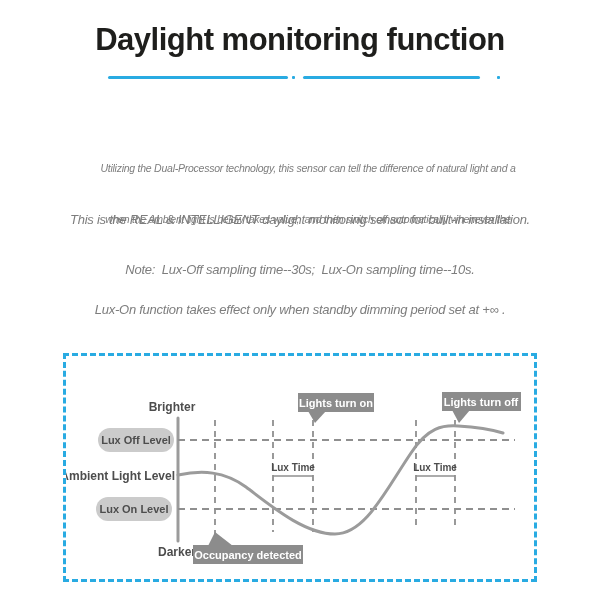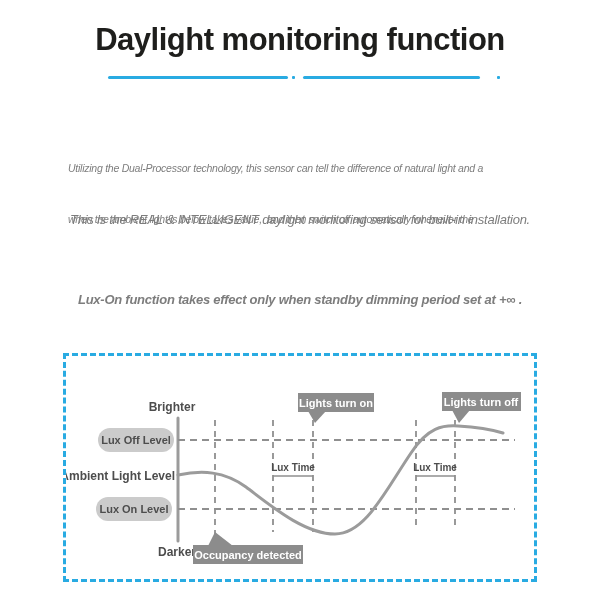--- a/index.html
+++ b/index.html
@@ -24,27 +24,27 @@
   .underline{position:absolute;top:76px;left:0;width:600px;height:4px;}
   .u-seg{position:absolute;height:2.5px;background:var(--accent);border-radius:2px;}
   .u-seg1{left:108px;width:180px;top:0;}
   .u-seg2{left:303px;width:177px;top:0;}
   .u-dot{position:absolute;width:3px;height:3px;background:var(--accent);border-radius:1px;top:0;}
   .u-dot1{left:292px;}
   .u-dot2{left:497px;}
 
   .intro{position:absolute;left:68px;top:126px;width:480px;
     font-size:10.5px;font-style:italic;letter-spacing:-0.25px;
-    color:var(--body_text);line-height:17px;white-space:pre;}
+    color:var(--body_text);line-height:17px;white-space:pre;text-align:center;}
   .center-line{position:absolute;left:0;width:600px;text-align:center;
     font-size:13px;font-style:italic;letter-spacing:-0.25px;
     color:var(--body_text);white-space:pre;}
   .statement{top:212px;}
   .note{top:262px;}
-  .lux-note{top:292px;font-weight:bold;}
+  .lux-note{top:302px;}
 
   .diagram-box{position:absolute;left:63px;top:353px;width:474px;height:229px;
     border:3px dashed var(--accent);background:#fff;}
   .diagram-svg{position:absolute;left:0;top:0;}
 
   .ax{stroke:var(--diagram_line);stroke-width:3;stroke-linecap:round;fill:none;}
   .curve{stroke:var(--diagram_line);stroke-width:3;stroke-linecap:round;fill:none;}
   .dash-h{stroke:var(--diagram_dash);stroke-width:1.8;stroke-dasharray:7 5;fill:none;}
   .dash-v{stroke:var(--diagram_dash);stroke-width:1.8;stroke-dasharray:6 5;fill:none;}
   .pill{fill:var(--pill_bg);}
@@ -68,20 +68,21 @@
     <div class="u-seg u-seg2"></div>
     <div class="u-dot u-dot2"></div>
   </div>
 
   <div class="intro">
     <div>Utilizing the Dual-Processor technology, this sensor can tell the difference of natural light and a</div>
     <div>when the ambient light is below takes value,  and then switch off automatically whenever the</div>
   </div>
 
   <div class="center-line statement">This is the REAL &amp; INTELLIGENT daylight monitoring sensor for built-in installation.</div>
+  <div class="center-line note">Note:  Lux-Off sampling time--30s;  Lux-On sampling time--10s.</div>
   <div class="center-line lux-note">Lux-On function takes effect only when standby dimming period set at +∞ .</div>
 
   <div class="diagram-box">
     <svg class="diagram-svg" width="468" height="223" viewBox="0 0 468 223">
 
       <line class="ax" x1="112" y1="62" x2="112" y2="185"></line>
 
       <path class="dash-h" d="M112,84 H449"></path>
       <path class="dash-h" d="M112,153 H449"></path>
 

